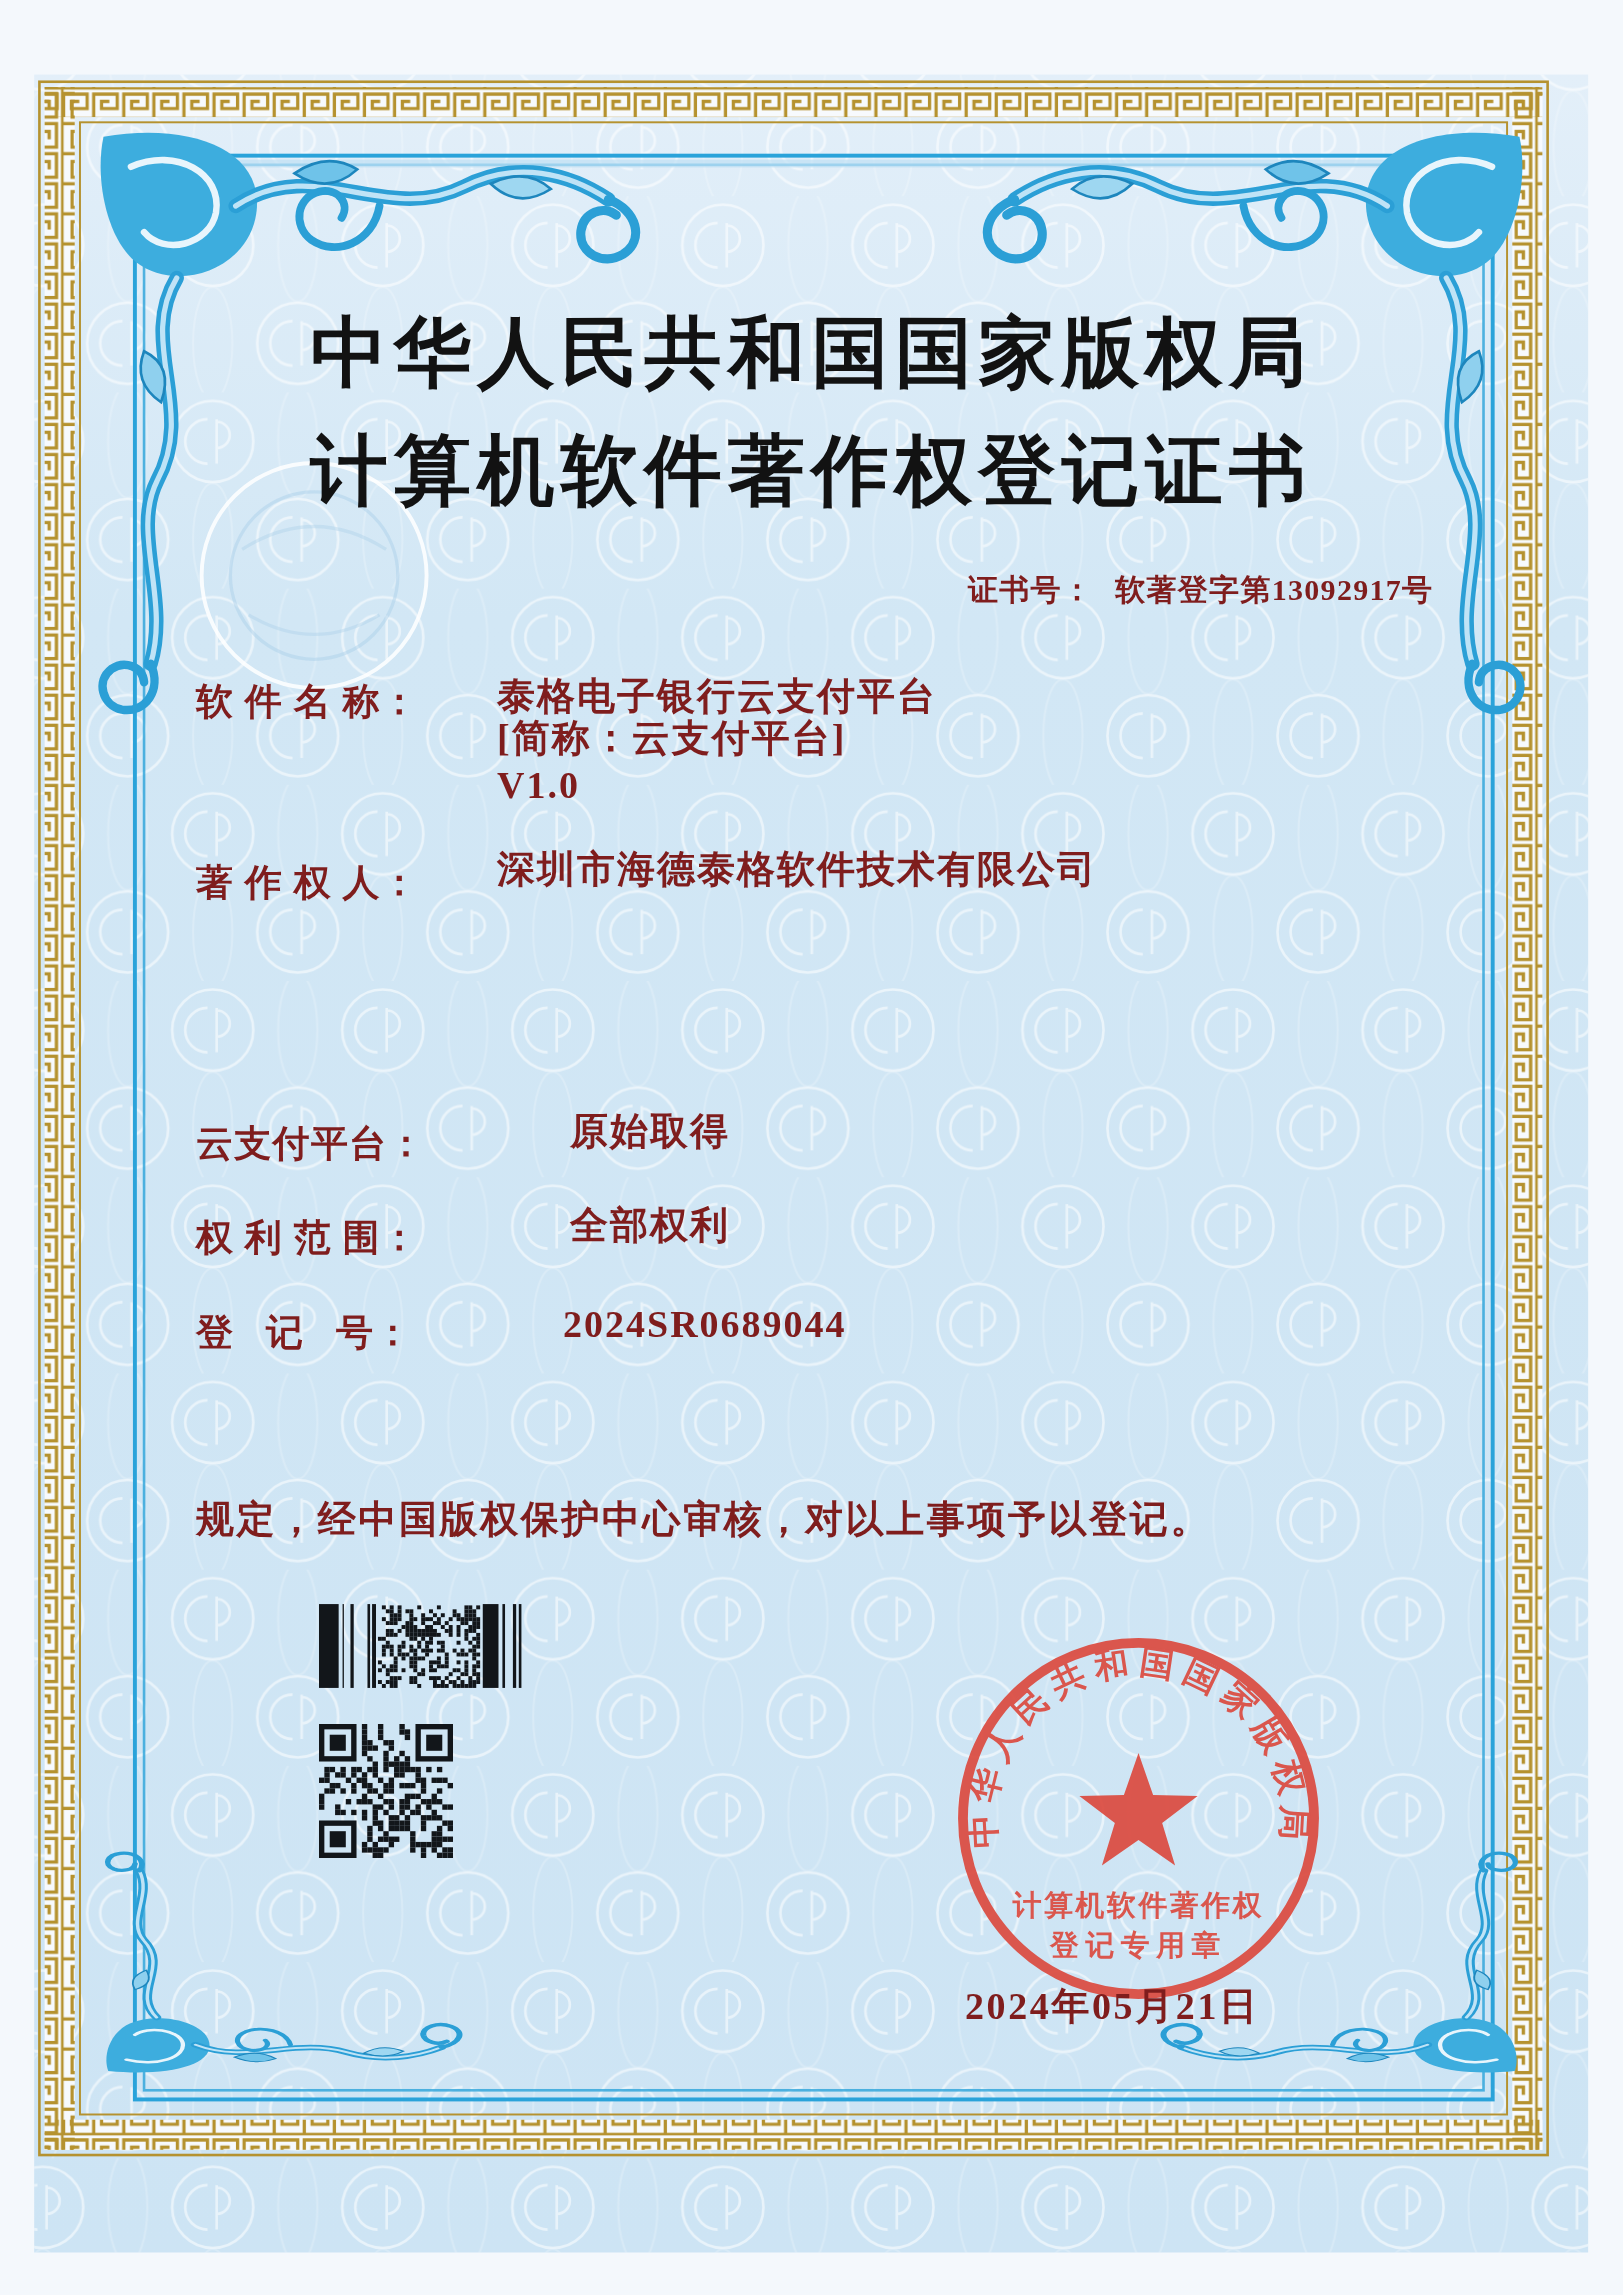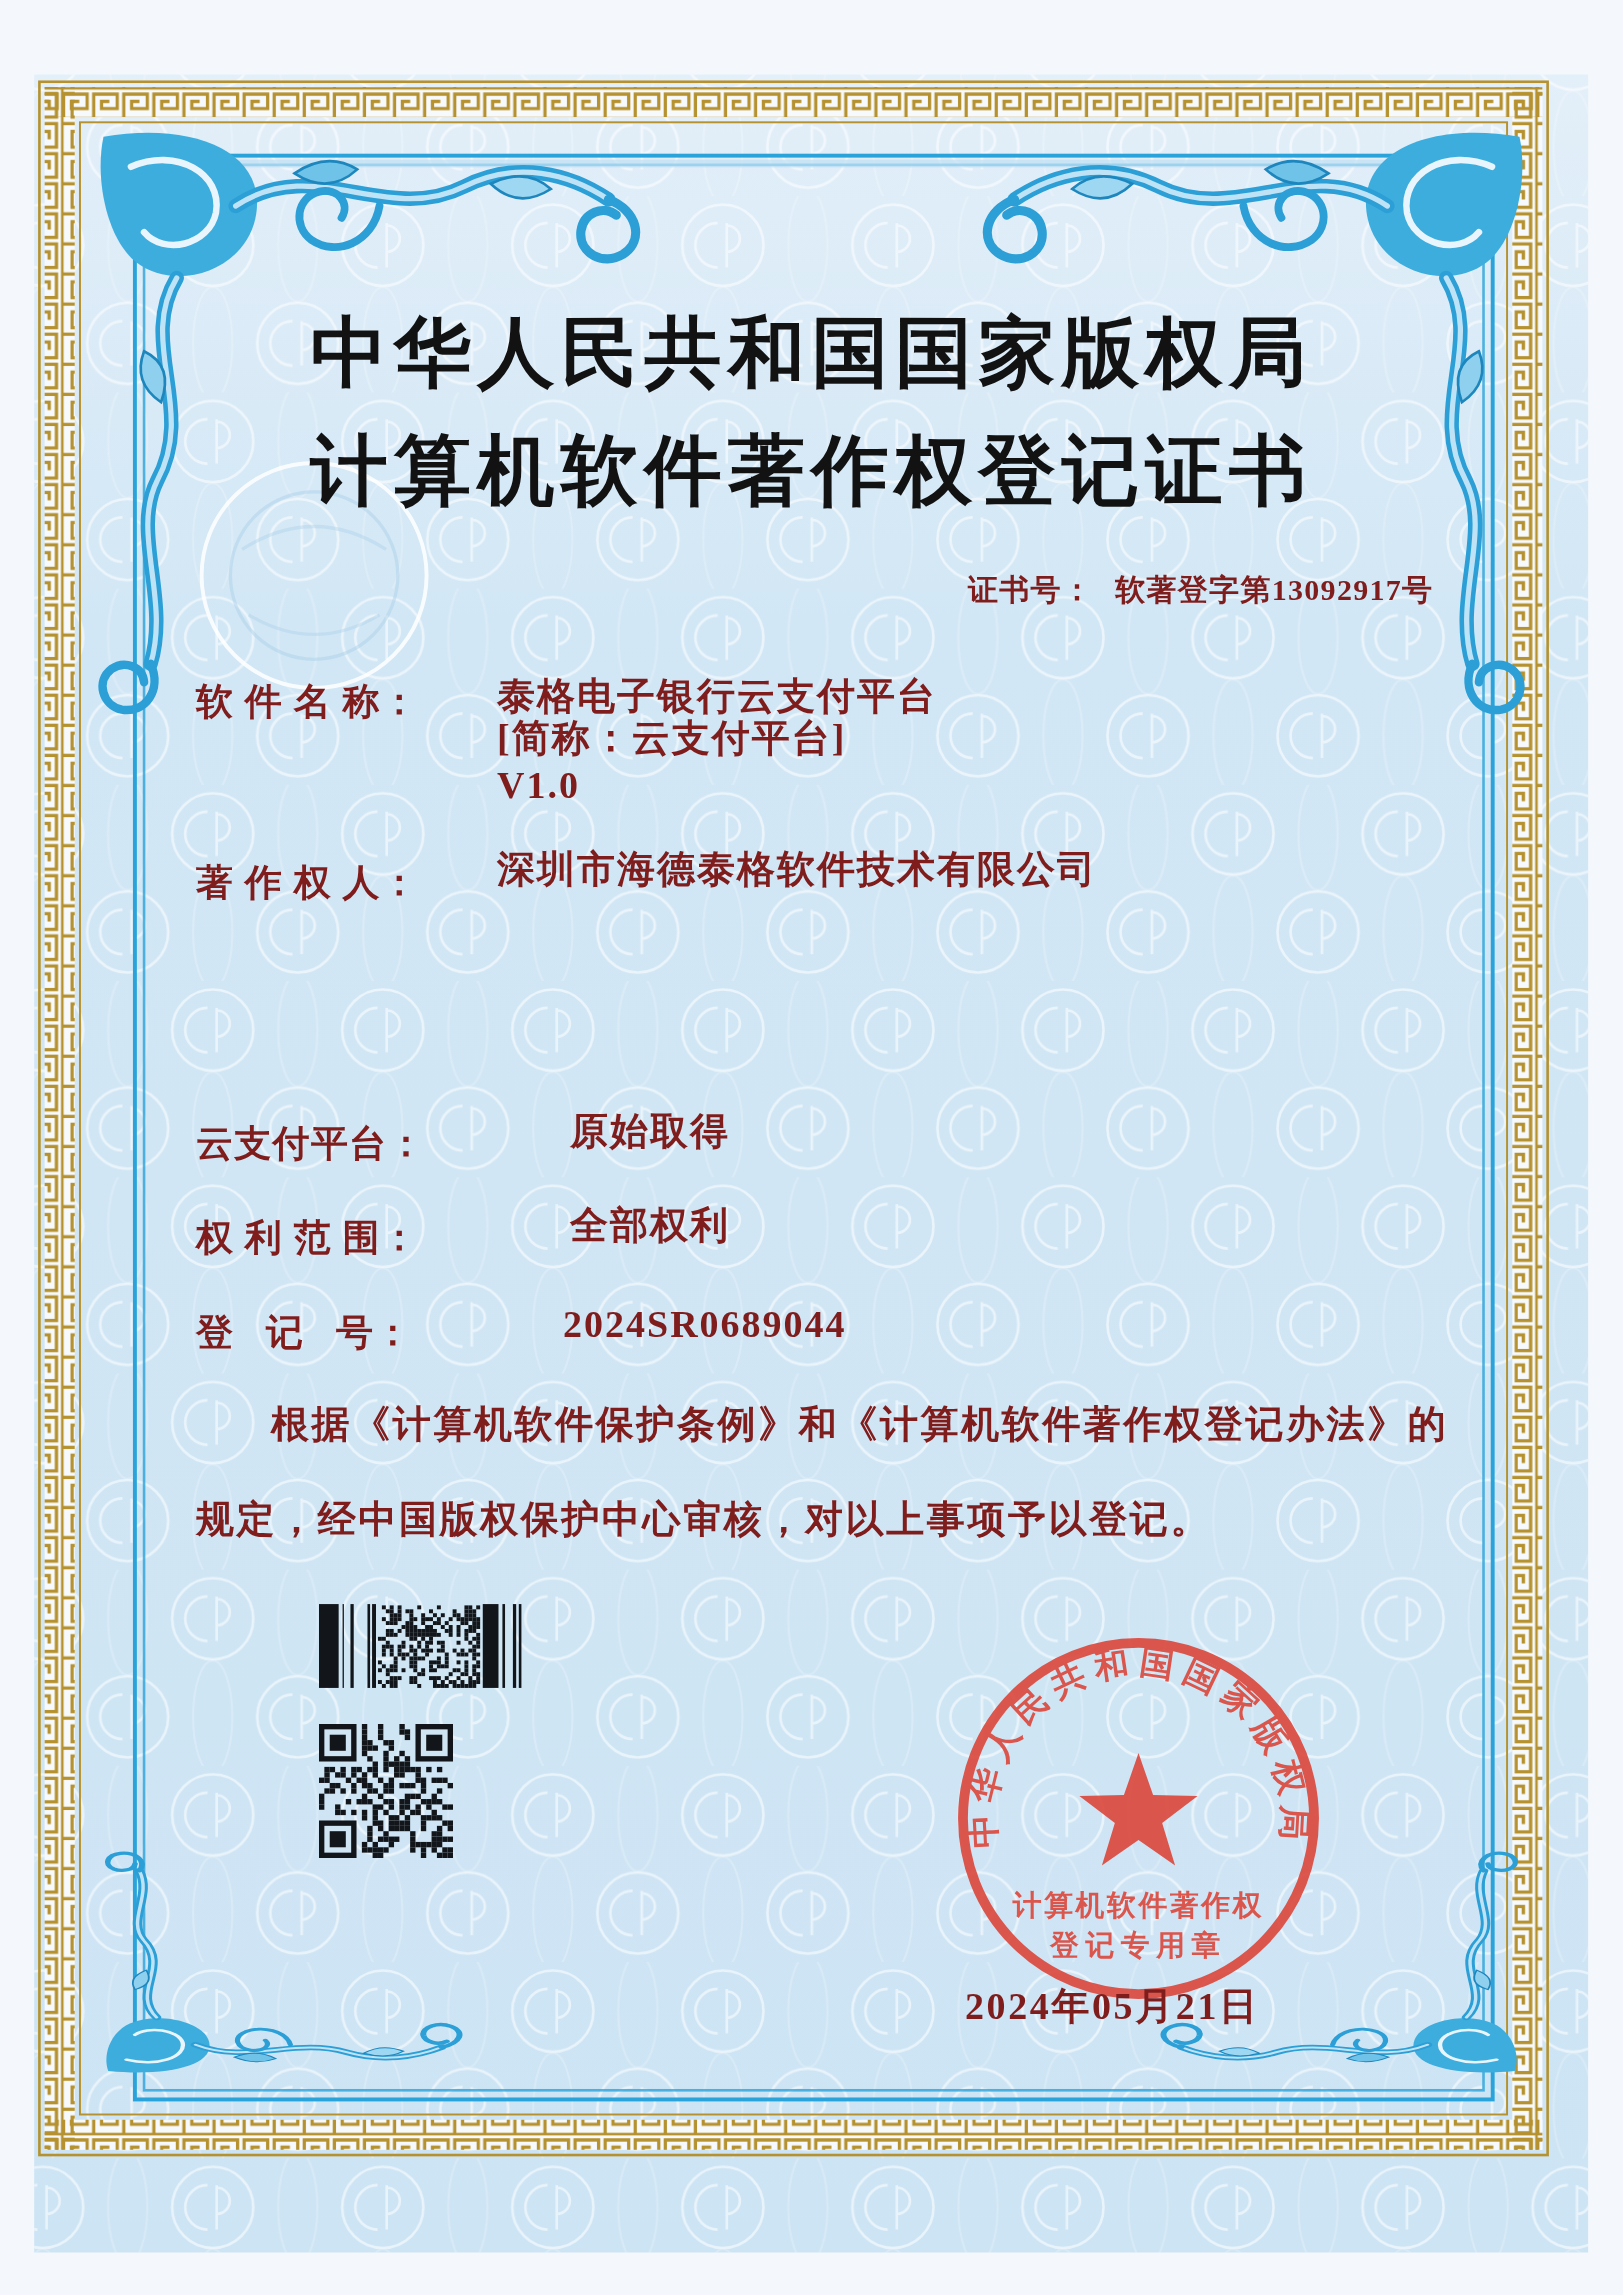--- a/index.html
+++ b/index.html
@@ -137,21 +137,20 @@
 
   <div class="txt label" style="left:196px;top:1108px;">云支付平台：</div>
   <div class="txt value" style="left:570px;top:1106px;">原始取得</div>
 
   <div class="txt label" style="left:196px;top:1202px;">权 利 范 围：</div>
   <div class="txt value" style="left:570px;top:1200px;">全部权利</div>
 
   <div class="txt label" style="left:196px;top:1297px;">登   记   号：</div>
   <div class="txt value" style="left:563px;top:1294px;margin-top:8px;">2024SR0689044</div>
 
-  <div class="txt statement" style="left:271px;top:1399px;">根据《计算机软件保护条例》和《计算机软件著作权登记办法》的</div>
   <div class="txt statement" style="left:196px;top:1494px;">规定，经中国版权保护中心审核，对以上事项予以登记。</div>
 
   <svg id="barcode-graphic" class="code" style="left:319px;top:1604px;" width="207" height="84" viewBox="0 0 316 128" xmlns="http://www.w3.org/2000/svg">
       <rect x="0" y="0" width="30" height="128" fill="#12161a"></rect>
       <rect x="36" y="0" width="2" height="128" fill="#12161a"></rect>
       <rect x="48" y="0" width="5" height="128" fill="#12161a"></rect>
       <rect x="74" y="0" width="4" height="128" fill="#12161a"></rect>
       <rect x="81" y="0" width="6" height="128" fill="#12161a"></rect>
       <rect x="90" y="50" width="6" height="6" fill="#12161a"></rect>
       <rect x="90" y="86" width="6" height="6" fill="#12161a"></rect>

